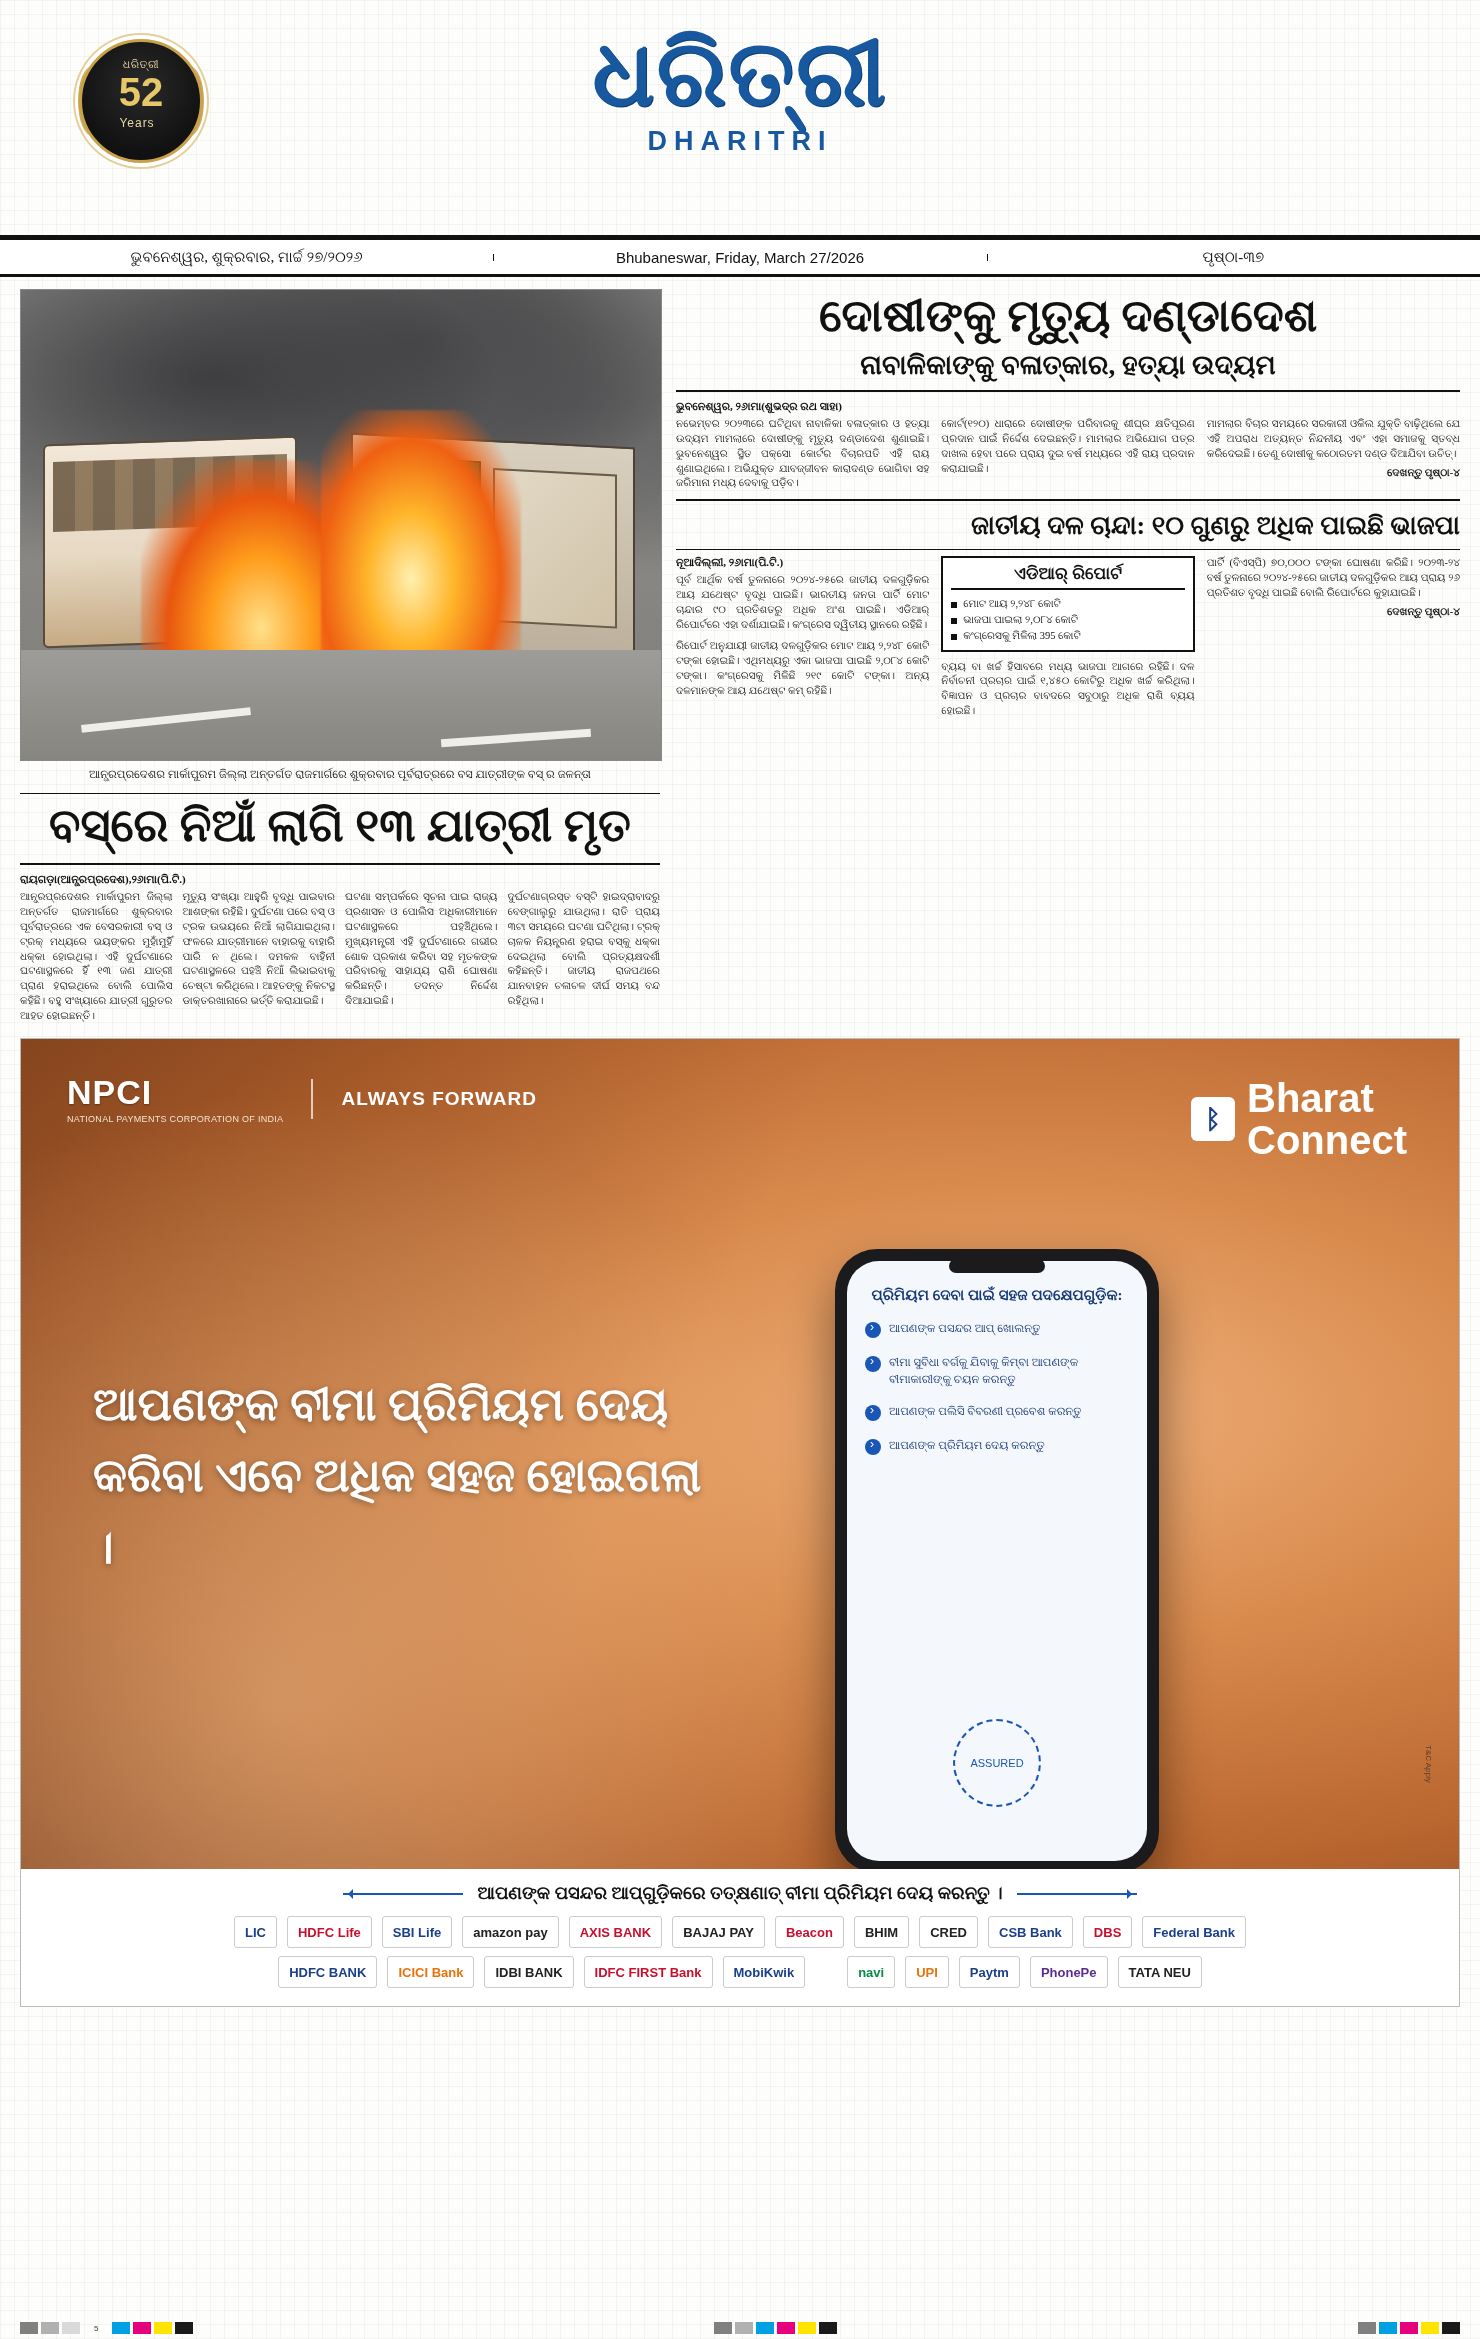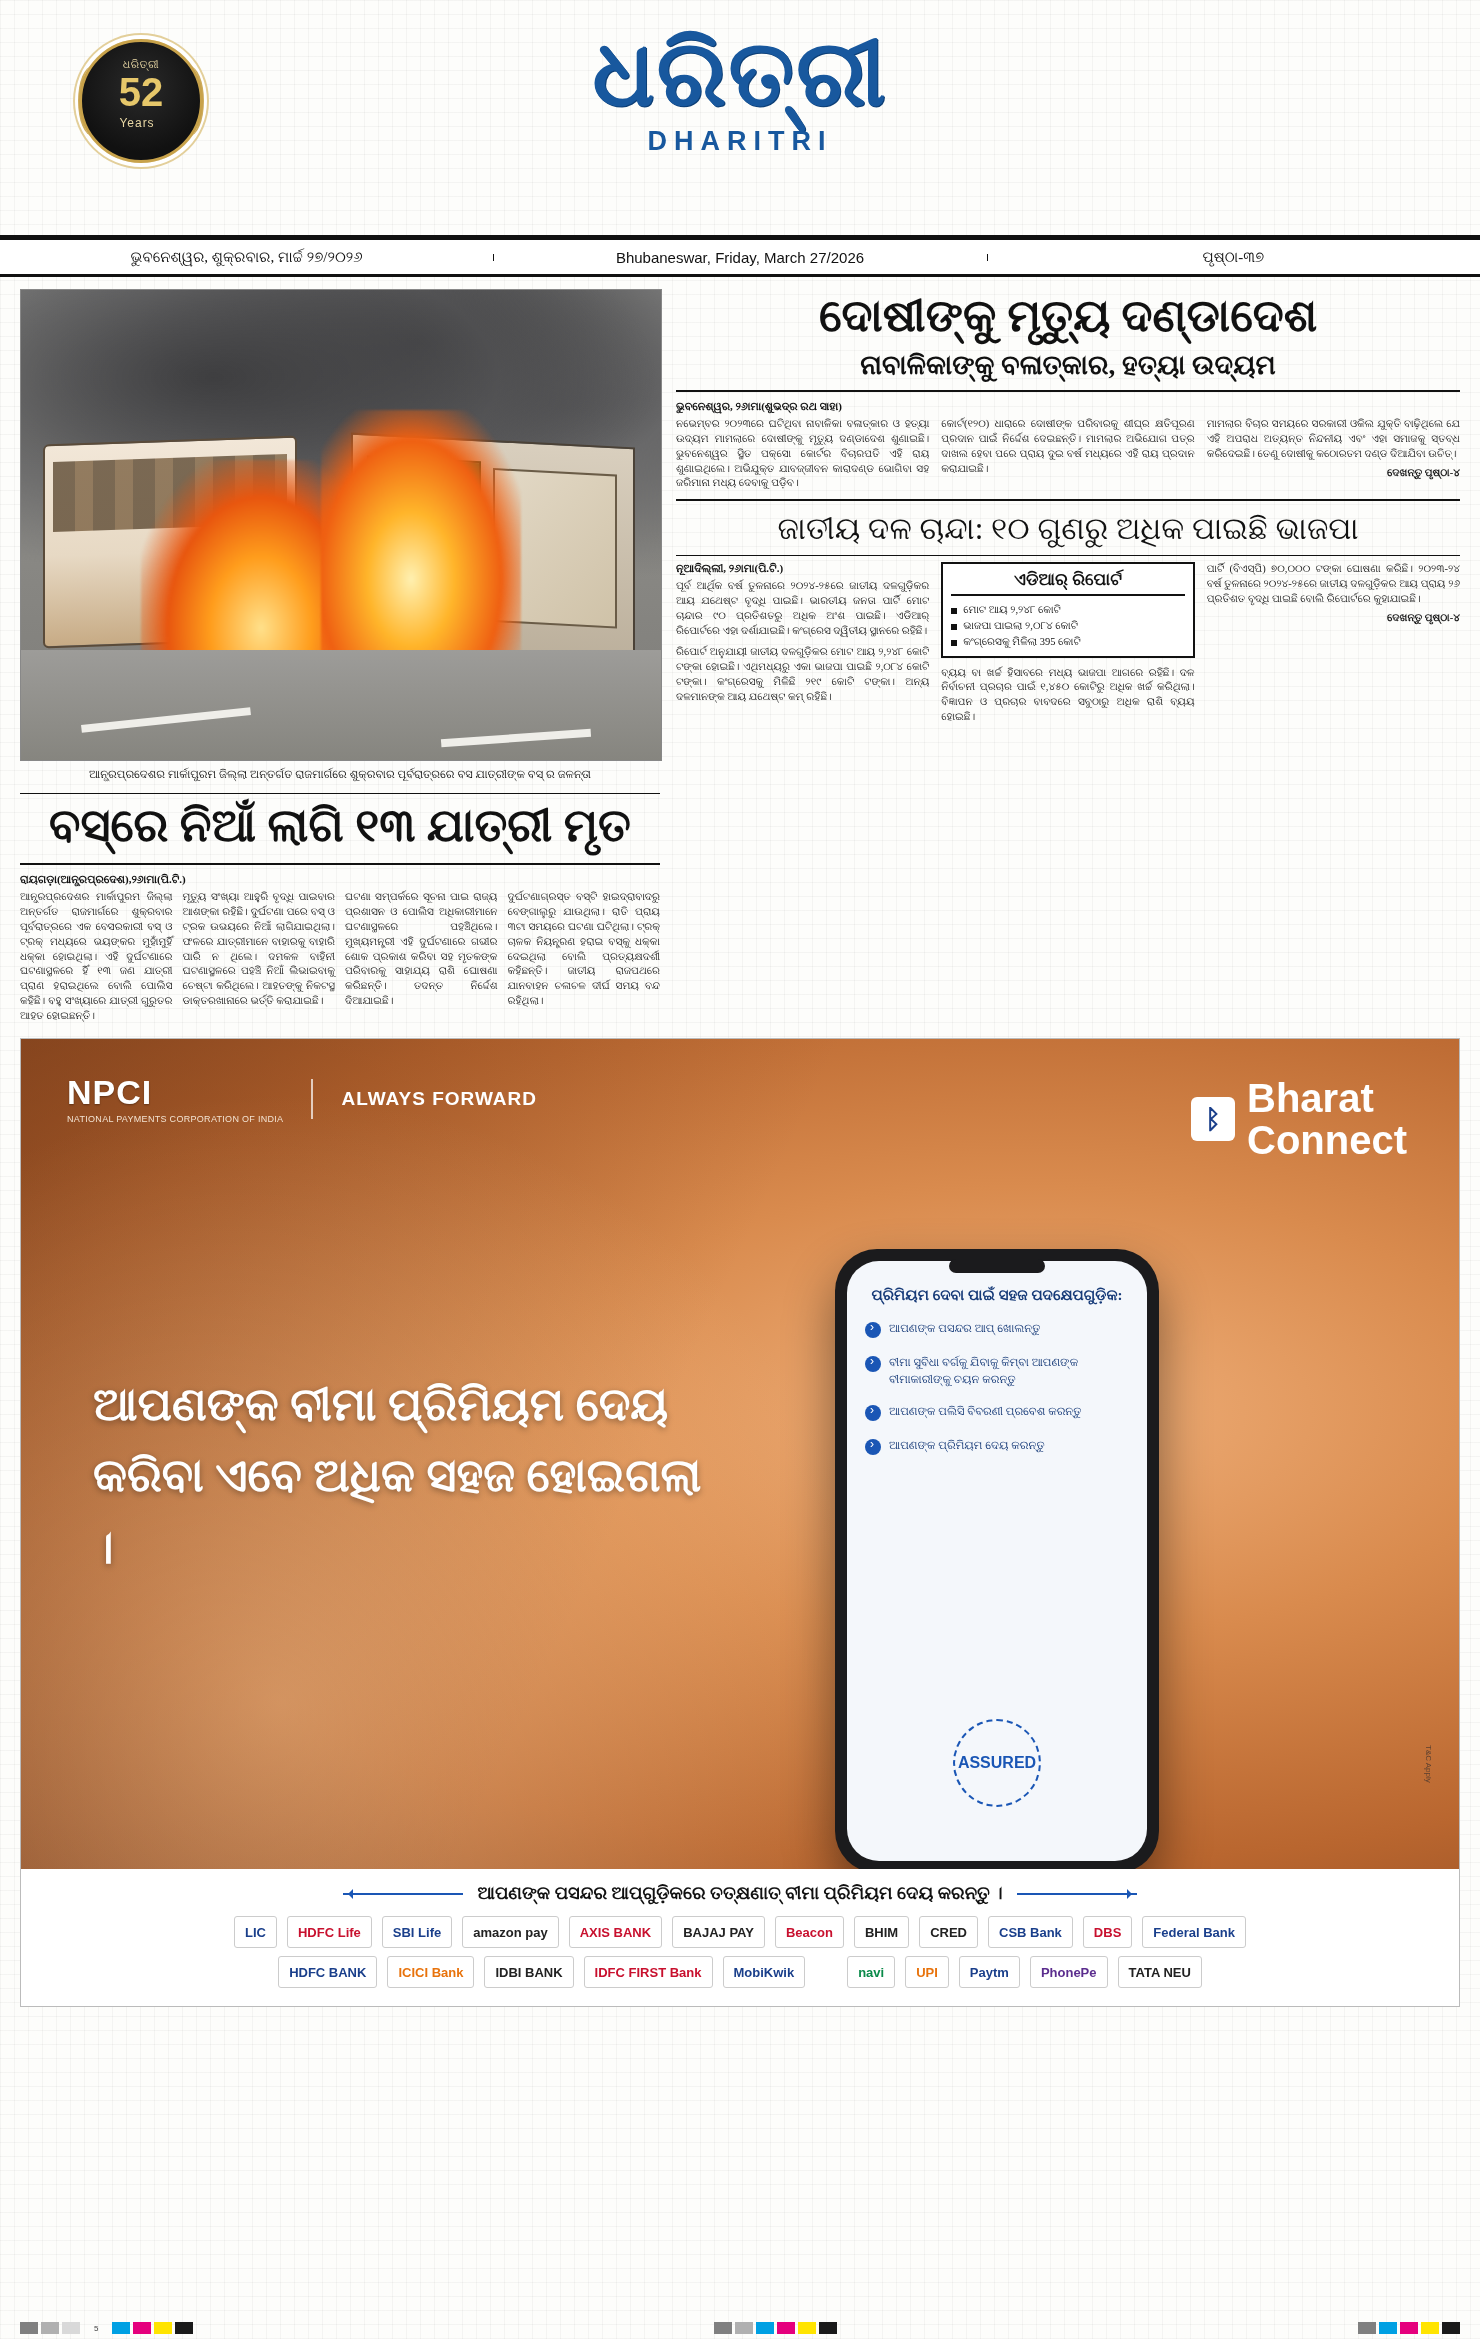--- a/index.html
+++ b/index.html
@@ -176,21 +176,21 @@
     font-family:"Liberation Serif", serif;margin:2px 0 8px 0;
   }
   .r-sub1{
     font-size:27px;font-weight:bold;text-align:center;line-height:1.2;
     font-family:"Liberation Serif", serif;margin-bottom:8px;
   }
   .cols3{display:flex;gap:12px;}
   .cols3 .col{flex:1;}
 
   .r-head2{
-    font-size:31px;font-weight:normal;text-align:center;
+    font-size:26px;font-weight:bold;text-align:right;
     font-family:"Liberation Serif", serif;margin:10px 0 8px 0;
   }
   .factbox{
     border:2px solid #111;padding:6px 8px;background:#fff;
   }
   .factbox .fb-title{
     text-align:center;font-weight:bold;font-size:17px;
     font-family:"Liberation Serif", serif;
     border-bottom:2px solid #111;padding-bottom:4px;margin-bottom:6px;
   }
@@ -271,21 +271,21 @@
     position:relative;
   }
   .step .dot:after{content:"›";color:#fff;position:absolute;left:5px;top:-2px;font-size:12px;}
   .step .txt{
     font-size:11.5px;line-height:1.45;color:#163a78;font-family:"Liberation Serif", serif;
   }
   .assured{
     position:absolute;left:50%;transform:translateX(-50%);bottom:54px;
     width:84px;height:84px;border-radius:50%;border:2px dashed #1a56b5;
     display:flex;align-items:center;justify-content:center;color:#1a56b5;
-    font-size:16px;font-weight:bold;text-align:center;
+    font-size:11px;font-weight:normal;text-align:center;
   }
   .ad-strip{
     padding:14px 20px 10px 20px;background:#fff;
   }
   .strip-line{
     display:flex;align-items:center;justify-content:center;gap:14px;margin-bottom:12px;
   }
   .strip-line .arrow{
     width:120px;height:2px;background:#1a56b5;position:relative;
   }

